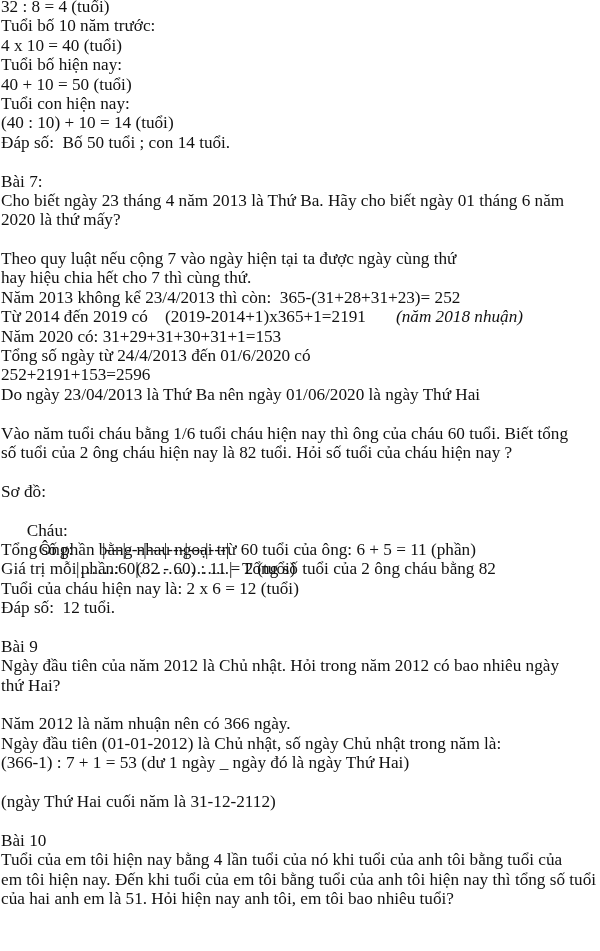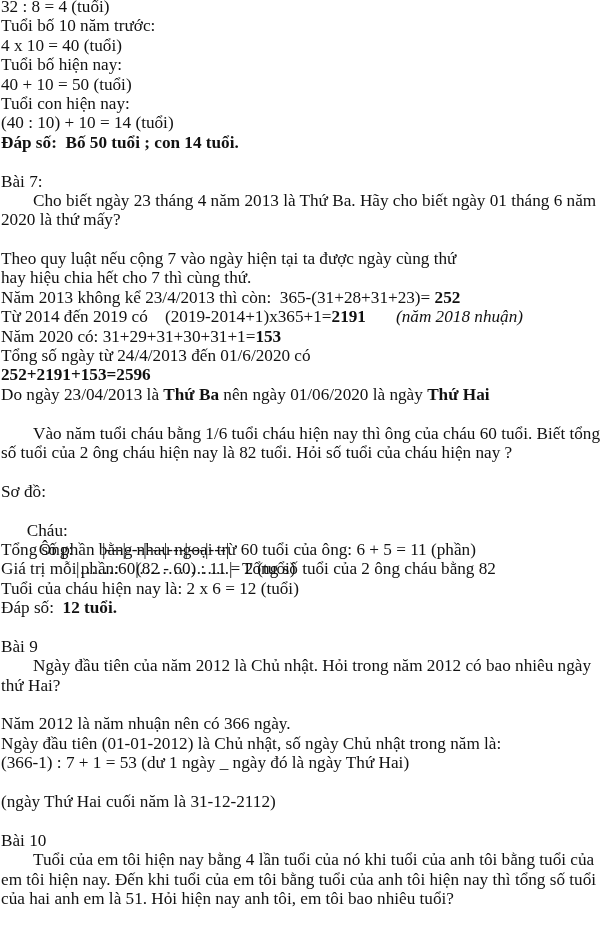--- a/index.html
+++ b/index.html
@@ -5,22 +5,22 @@
   html, body { margin: 0; padding: 0; background: #ffffff; }
   body {
     width: 600px; height: 951px; overflow: hidden;
     font-family: "Liberation Serif", "DejaVu Serif", serif;
     font-size: 17.2px; color: #111111;
     position: relative;
   }
   .doc { position: absolute; left: 1px; top: -3px; width: 598px; }
   .line { height: 19.4px; line-height: 19.4px; white-space: pre; }
   .blank { height: 19.4px; }
-  .indent { padding-left: 32px; }
-  b { font-weight: bold; }
+  .indent { }
+  b { font-weight: normal; }
   i { font-style: italic; }
 </style>
 </head>
 <body>
 
 <div class="doc">
 
   <div>
     <div class="line">32 : 8 = 4 (tuổi)</div>
     <div class="line">Tuổi bố 10 năm trước:</div>

